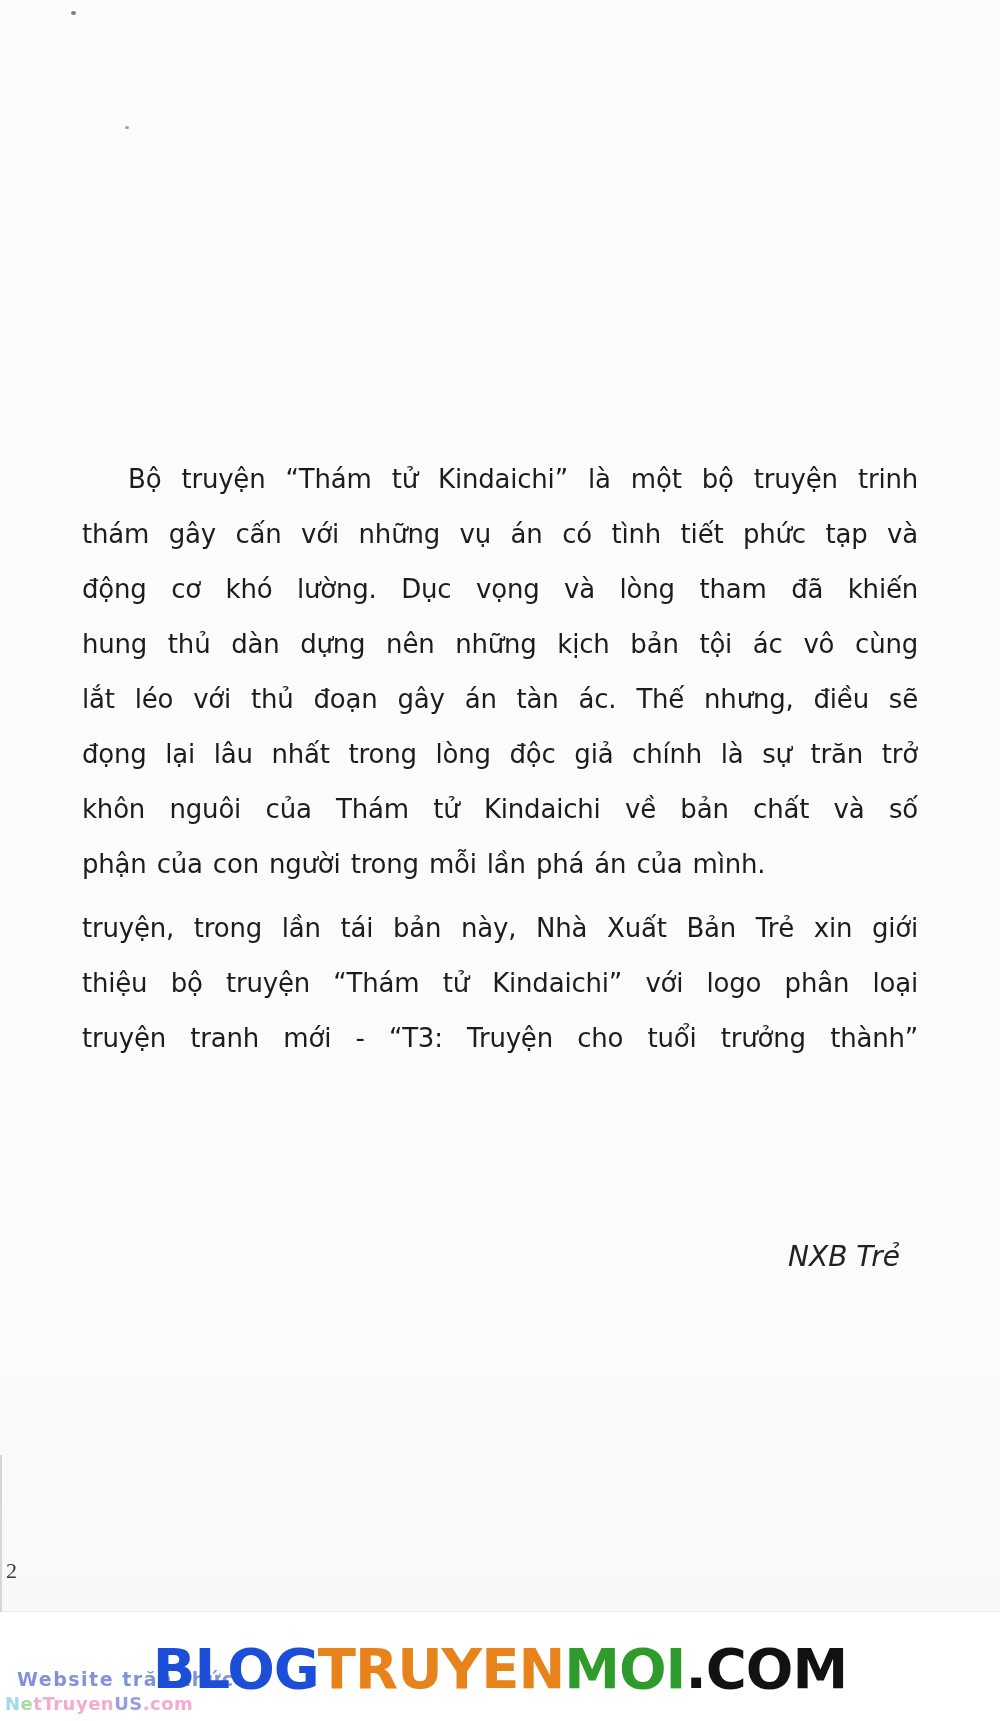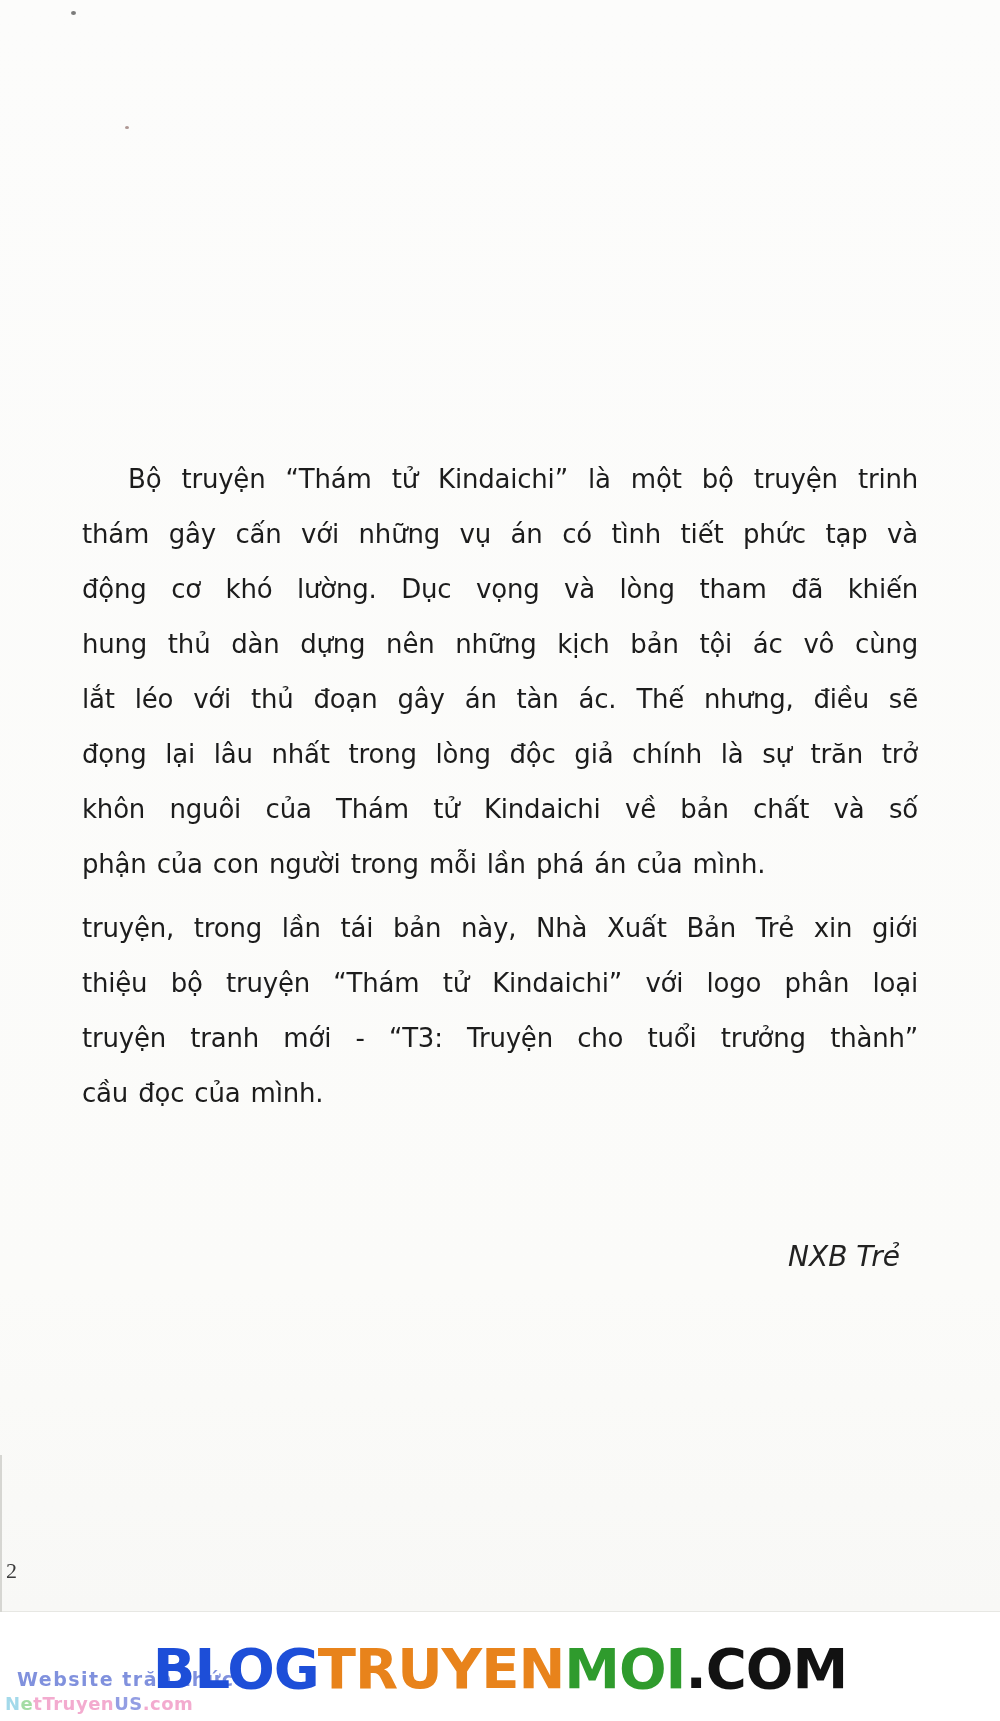--- a/index.html
+++ b/index.html
@@ -130,21 +130,20 @@
       <div class="line j">lắt léo với thủ đoạn gây án tàn ác. Thế nhưng, điều sẽ</div>
       <div class="line j">đọng lại lâu nhất trong lòng độc giả chính là sự trăn trở</div>
       <div class="line j">khôn nguôi của Thám tử Kindaichi về bản chất và số</div>
       <div class="line">phận của con người trong mỗi lần phá án của mình.</div>
     </div>
 
     <div class="body-par par-2">
       <div class="line j">truyện, trong lần tái bản này, Nhà Xuất Bản Trẻ xin giới</div>
       <div class="line j">thiệu bộ truyện “Thám tử Kindaichi” với logo phân loại</div>
       <div class="line j">truyện tranh mới - “T3: Truyện cho tuổi trưởng thành”</div>
-      <div class="line">cầu đọc của mình.</div>
     </div>
 
     <div class="signature">NXB Trẻ</div>
 
     <div class="page-number">2</div>
   </div>
 
   <div class="wm-label">Website trăn thức</div>
 
   <div class="wm-site"><span style="color: rgb(154, 213, 232);">N</span><span style="color: rgb(156, 217, 156);">e</span><span style="color: rgb(242, 162, 202);">tTruyen</span><span style="color: rgb(136, 148, 224);">US</span><span style="color: rgb(242, 162, 202);">.com</span></div>

